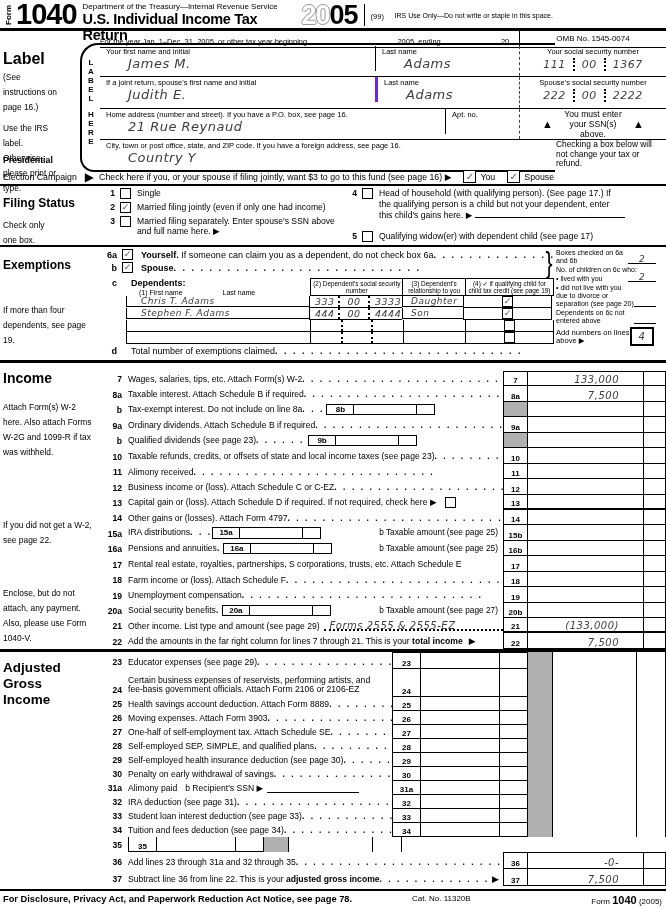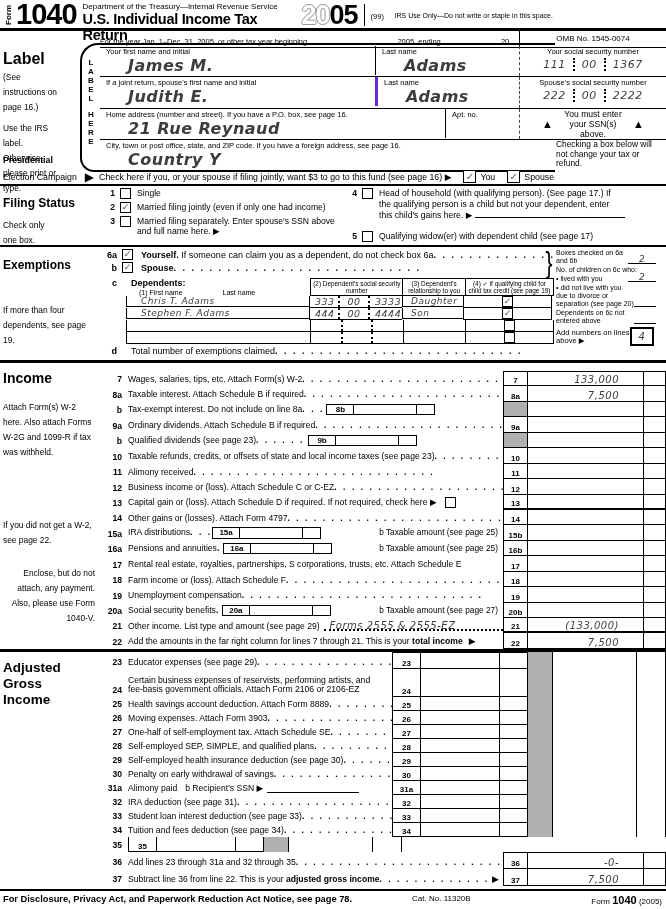--- a/index.html
+++ b/index.html
@@ -35,21 +35,21 @@
   .omb{position:absolute;right:0;top:0;width:146px;height:15px;border-left:1px solid #000;
        text-align:center;font-size:8px;padding-top:3px;}
   
   .lblbox{position:absolute;left:80px;top:43px;width:473px;height:125px;
           border:2.5px solid #000;border-right:none;border-radius:18px 0 0 14px;}
   .vlabel{position:absolute;left:86px;width:10px;font-size:8px;font-weight:bold;
           word-break:break-all;line-height:9px;text-align:center;}
   .ngrid{position:absolute;left:100px;top:46px;width:566px;}
   .nrow{position:relative;border-bottom:1px solid #000;}
   .nlab{font-size:7.5px;padding:1px 0 0 6px;}
-  .nval{font-size:16px;padding-left:28px;font-weight:bold;}
+  .nval{font-size:13px;padding-left:28px;}
   .sscol{position:absolute;right:0;top:0;width:146px;height:100%;border-left:1px dashed #444;
          text-align:center;font-size:7.5px;}
   .ssnum{font-size:11px;margin-top:2px;display:flex;justify-content:center;}
   .ssnum span{padding:0 7px;}
   .ssnum span + span{border-left:2px dotted #000;}
   
   .fsitem{position:absolute;display:flex;font-size:8.6px;line-height:10px;}
   .fsnum{font-weight:bold;width:12px;text-align:right;margin-right:5px;flex:0 0 auto;}
   .fsitem .cb{margin-right:6px;margin-top:0;}
   .uline{display:inline-block;border-bottom:1px solid #000;height:8px;}
@@ -375,21 +375,21 @@
     <div style="display:flex;align-items:center;margin-top:3px;">
       <span style="width:74px;font-size:7.6px;">Add numbers on lines above ▶</span>
       <span class="addbox hw">4</span>
     </div>
   </div>
   <div class="rule" style="top:360px;height:2.5px;"></div>
 
   <div class="sect-title" style="top:370px;font-size:14px;">Income</div>
   <div class="margin-note" style="top:400px;width:92px;">Attach Form(s) W-2 here. Also attach Forms W-2G and 1099-R if tax was withheld.</div>
   <div class="margin-note" style="top:518px;width:92px;">If you did not get a W-2, see page 22.</div>
-  <div class="margin-note" style="top:566px;width:92px;text-align:right;">Enclose, but do not attach, any payment. Also, please use Form 1040-V.</div>
+  <div class="margin-note" style="top:586px;width:92px;">Enclose, but do not attach, any payment. Also, please use Form 1040-V.</div>
 
   <div class="rows" style="top:371px;height:278px;">
 
     <div class="irow" style="flex:1;">
       <span class="lnum">7</span>
       <span class="ltext">
           <span>Wages, salaries, tips, etc. Attach Form(s) W-2</span>
           <span class="leader"></span>
         </span>
       <span class="rn topb">7</span>

